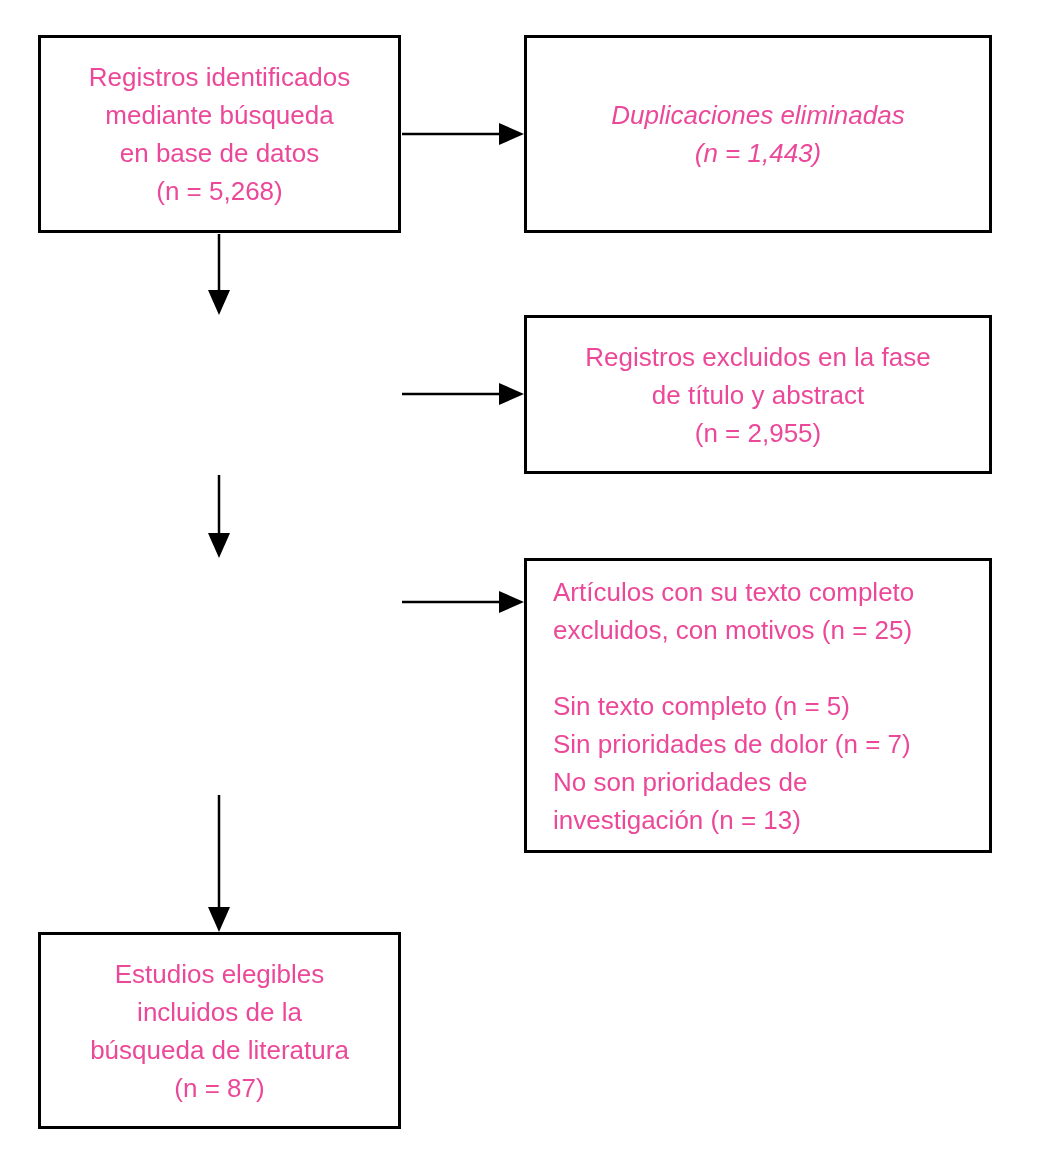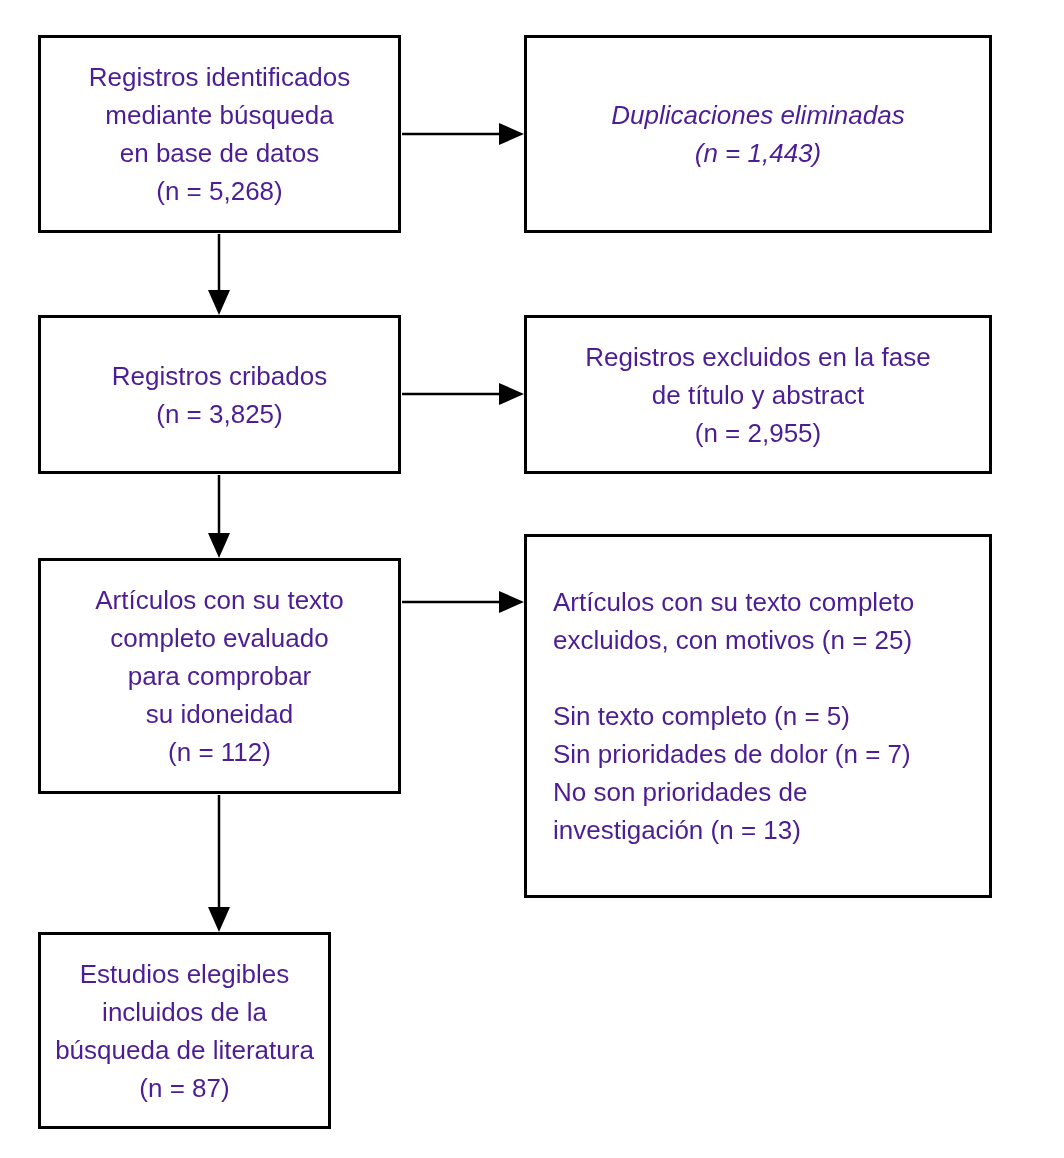--- a/index.html
+++ b/index.html
@@ -6,21 +6,21 @@
     margin: 0;
     padding: 0;
     background: #ffffff;
   }
   #canvas {
     position: relative;
     width: 1064px;
     height: 1158px;
     background: #ffffff;
     font-family: "Liberation Sans", "DejaVu Sans", sans-serif;
-    color: #4c1d95;
+    color: #ec4899;
   }
   .box {
     position: absolute;
     box-sizing: border-box;
     border: 3px solid #000000;
     background: #ffffff;
     display: flex;
     align-items: center;
     justify-content: center;
     text-align: center;
@@ -38,22 +38,22 @@
   }
   .box.align-left .box-text {
     padding: 0 20px 0 26px;
   }
   
   .b-identified        { left: 38px;  top: 35px;  width: 363px; height: 198px; }
   .b-duplicates        { left: 524px; top: 35px;  width: 468px; height: 198px; font-style: italic; }
   .b-screened          { left: 38px;  top: 315px; width: 363px; height: 159px; }
   .b-excluded-ta       { left: 524px; top: 315px; width: 468px; height: 159px; }
   .b-fulltext          { left: 38px;  top: 558px; width: 363px; height: 236px; }
-  .b-fulltext-excluded { left: 524px; top: 534px; width: 468px; height: 364px; }
-  .b-included          { left: 38px;  top: 932px; width: 293px; height: 197px; }
+  .b-fulltext-excluded { left: 524px; top: 558px; width: 468px; height: 295px; }
+  .b-included          { left: 38px;  top: 932px; width: 363px; height: 197px; }
 
   #arrow-layer {
     position: absolute;
     left: 0;
     top: 0;
     width: 1064px;
     height: 1158px;
     pointer-events: none;
   }
   #arrow-layer line { stroke: #000000; stroke-width: 2.5; }
@@ -96,38 +96,27 @@
 mediante búsqueda
 en base de datos
 (n = 5,268)</div>
   </div>
 
   <div class="box b-duplicates">
     <div class="box-text">Duplicaciones eliminadas
 (n = 1,443)</div>
   </div>
 
-  <div class="box b-screened">
-    <div class="box-text">Registros cribados
-(n = 3,825)</div>
-  </div>
 
   <div class="box b-excluded-ta">
     <div class="box-text">Registros excluidos en la fase
 de título y abstract
 (n = 2,955)</div>
   </div>
 
-  <div class="box b-fulltext">
-    <div class="box-text">Artículos con su texto
-completo evaluado
-para comprobar
-su idoneidad
-(n = 112)</div>
-  </div>
 
   <div class="box b-fulltext-excluded align-left">
     <div class="box-text">Artículos con su texto completo
 excluidos, con motivos (n = 25)
 
 Sin texto completo (n = 5)
 Sin prioridades de dolor (n = 7)
 No son prioridades de
 investigación (n = 13)</div>
   </div>

